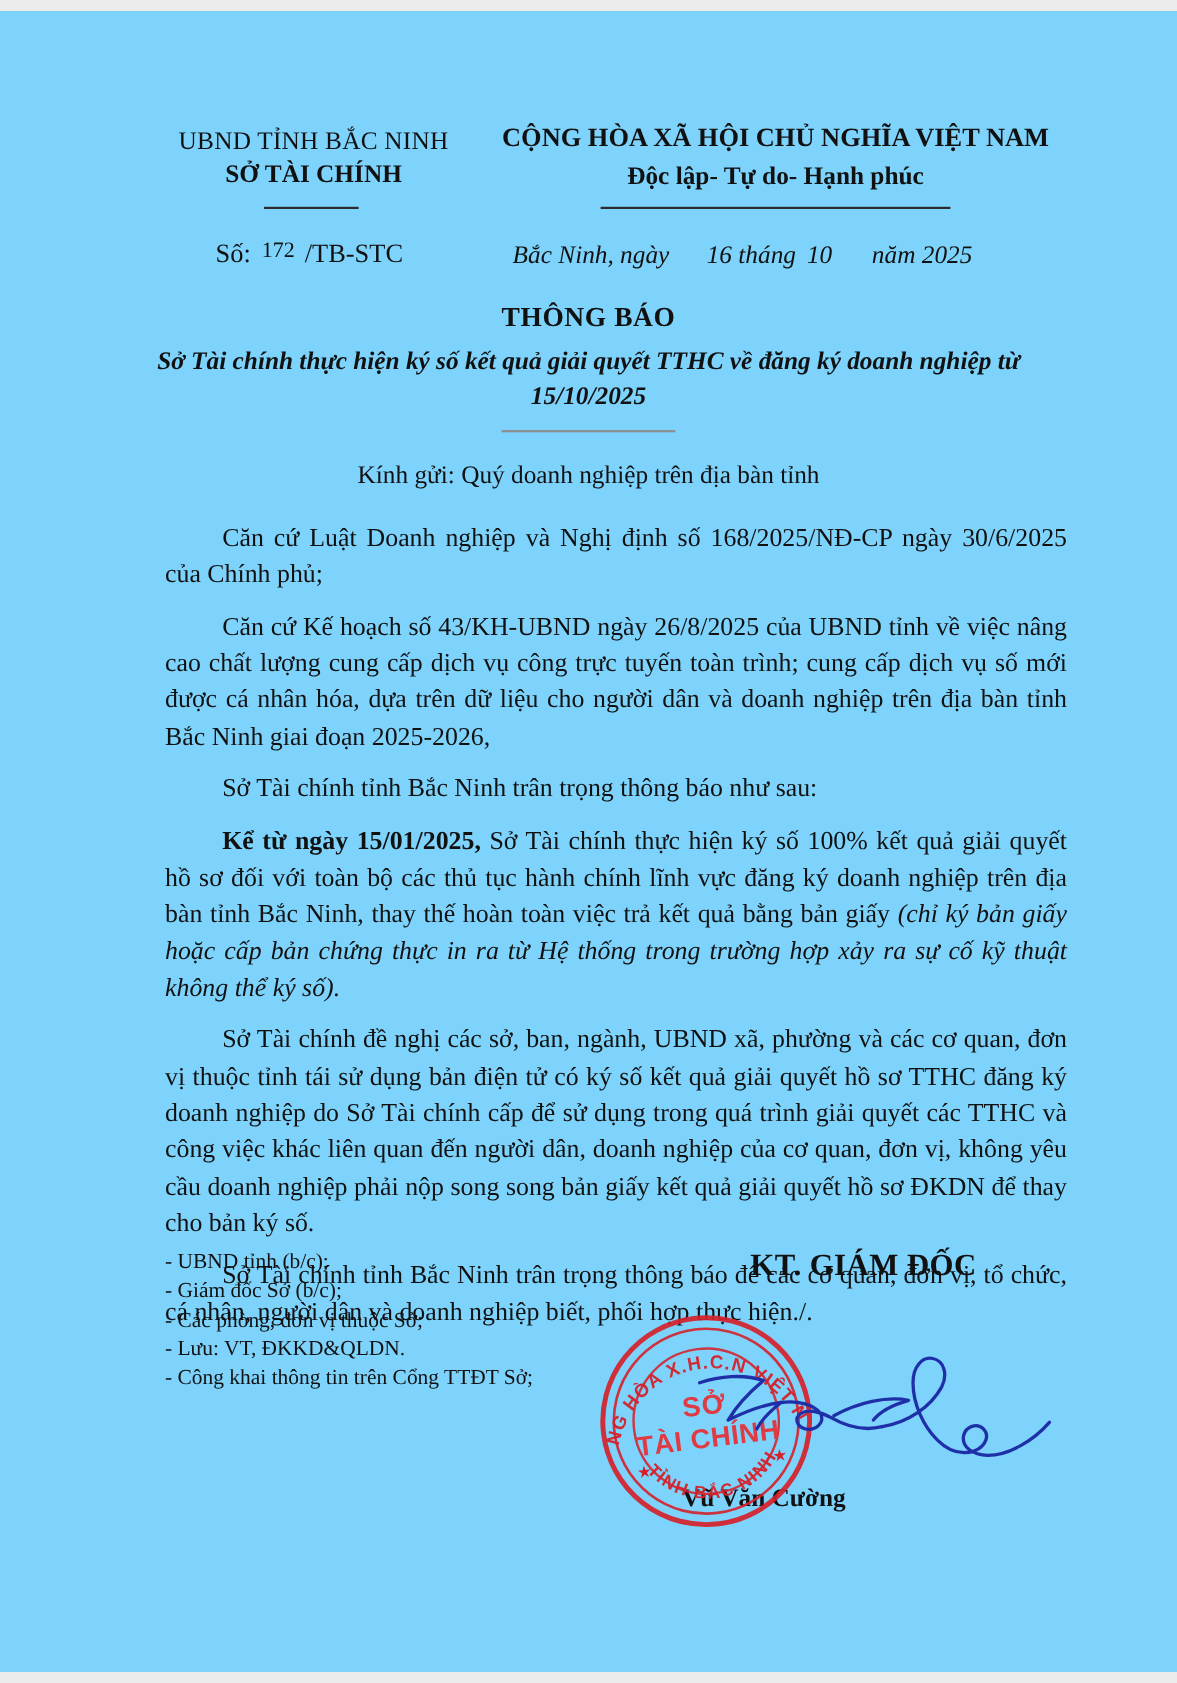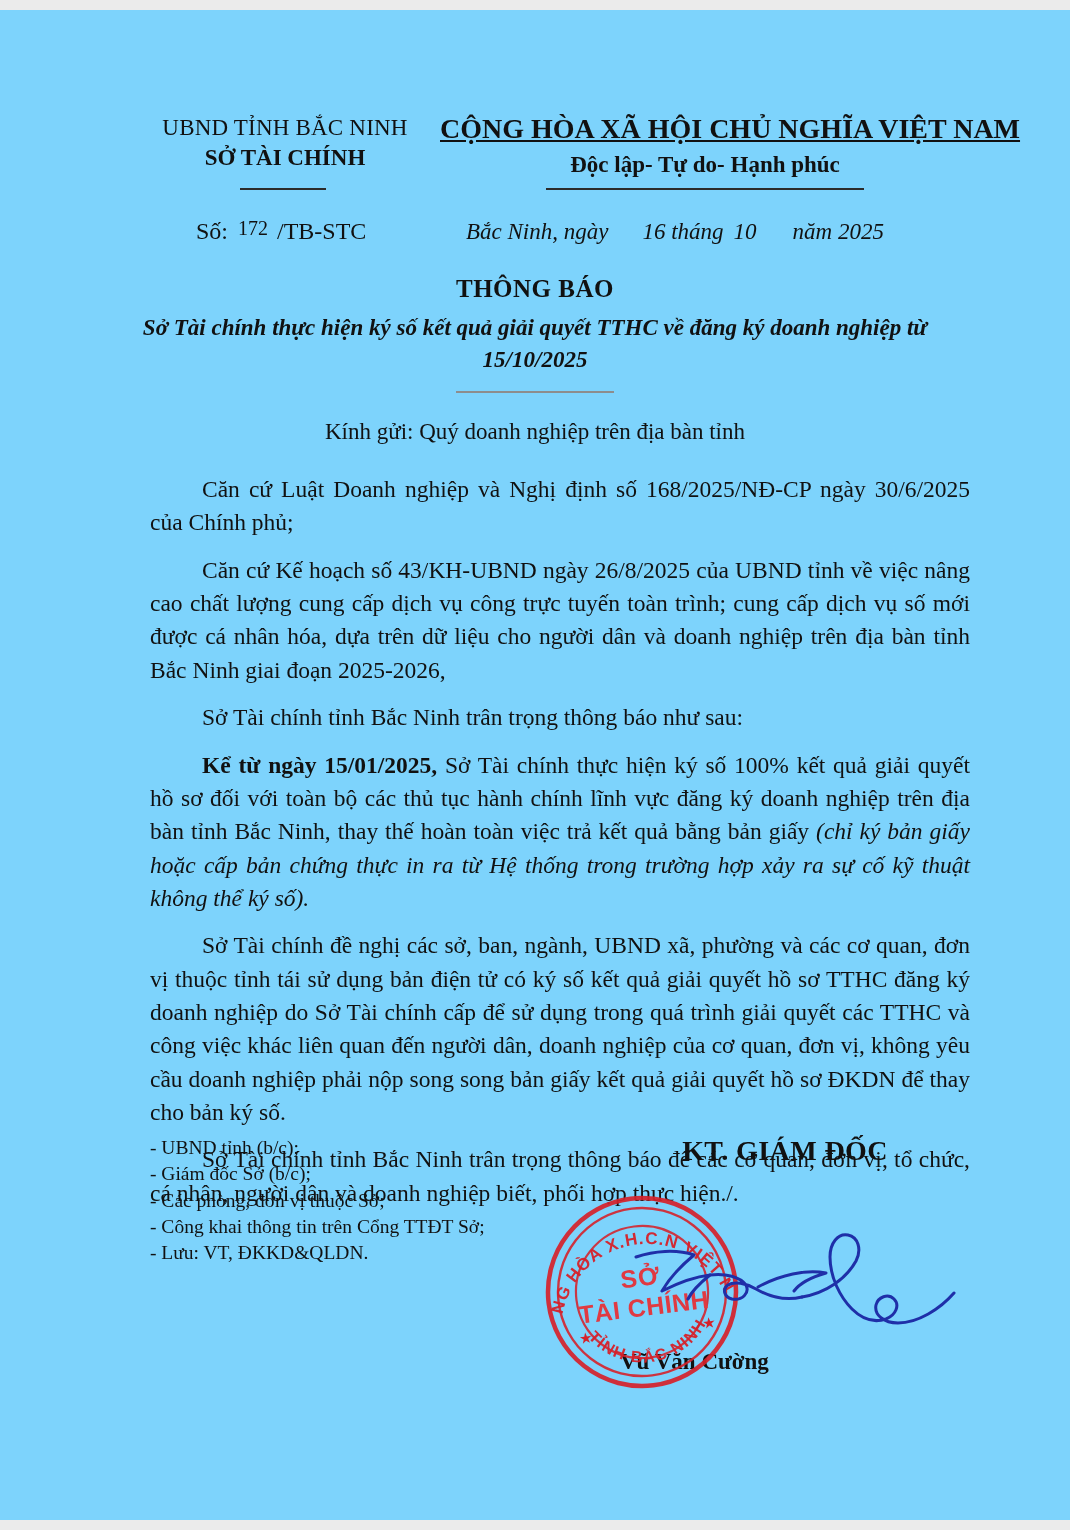--- a/index.html
+++ b/index.html
@@ -56,24 +56,23 @@
     border-top: 2px solid #2b2b2b;
   }
   .nation-block {
     position: absolute;
     left: 440px;
     top: 103px;
     width: 530px;
     text-align: center;
   }
   .nation-line1 {
-    font-size: 28px;
-    font-weight: bold;
-    white-space: nowrap;
-    text-decoration: underline;
+    font-size: 24px;
+    font-weight: bold;
+    white-space: nowrap;
   }
   .nation-line2 {
     font-size: 23px;
     font-weight: bold;
     margin-top: 7px;
   }
   .rule-right {
     position: absolute;
     left: 546px;
     top: 178px;
@@ -273,22 +272,22 @@
     <p class="para"><b>Kể từ ngày 15/01/2025,</b><span> Sở Tài chính thực hiện ký số 100% kết quả giải quyết hồ sơ đối với toàn bộ các thủ tục hành chính lĩnh vực đăng ký doanh nghiệp trên địa bàn tỉnh Bắc Ninh, thay thế hoàn toàn việc trả kết quả bằng bản giấy </span><i>(chỉ ký bản giấy hoặc cấp bản chứng thực in ra từ Hệ thống trong trường hợp xảy ra sự cố kỹ thuật không thể ký số).</i></p>
     <p class="para">Sở Tài chính đề nghị các sở, ban, ngành, UBND xã, phường và các cơ quan, đơn vị thuộc tỉnh tái sử dụng bản điện tử có ký số kết quả giải quyết hồ sơ TTHC đăng ký doanh nghiệp do Sở Tài chính cấp để sử dụng trong quá trình giải quyết các TTHC và công việc khác liên quan đến người dân, doanh nghiệp của cơ quan, đơn vị, không yêu cầu doanh nghiệp phải nộp song song bản giấy kết quả giải quyết hồ sơ ĐKDN để thay cho bản ký số.</p>
     <p class="para">Sở Tài chính tỉnh Bắc Ninh trân trọng thông báo để các cơ quan, đơn vị, tổ chức, cá nhân, người dân và doanh nghiệp biết, phối hợp thực hiện./.</p>
   </div>
 
   <div class="footer">
     <div class="recv-block">
       <div class="recv-item">- UBND tỉnh (b/c);</div>
       <div class="recv-item">- Giám đốc Sở (b/c);</div>
       <div class="recv-item">- Các phòng, đơn vị thuộc Sở;</div>
+      <div class="recv-item">- Lưu: VT, ĐKKD&amp;QLDN.</div>
       <div class="recv-item">- Công khai thông tin trên Cổng TTĐT Sở;</div>
-      <div class="recv-item">- Lưu: VT, ĐKKD&amp;QLDN.</div>
     </div>
 
     <div class="sign-block">
       <div class="sign-role1">KT. GIÁM ĐỐC</div>
       <div class="sign-name">Vũ Văn Cường</div>
     </div>
   </div>
 
   <svg class="seal" viewBox="0 0 205 205">
     <defs>

